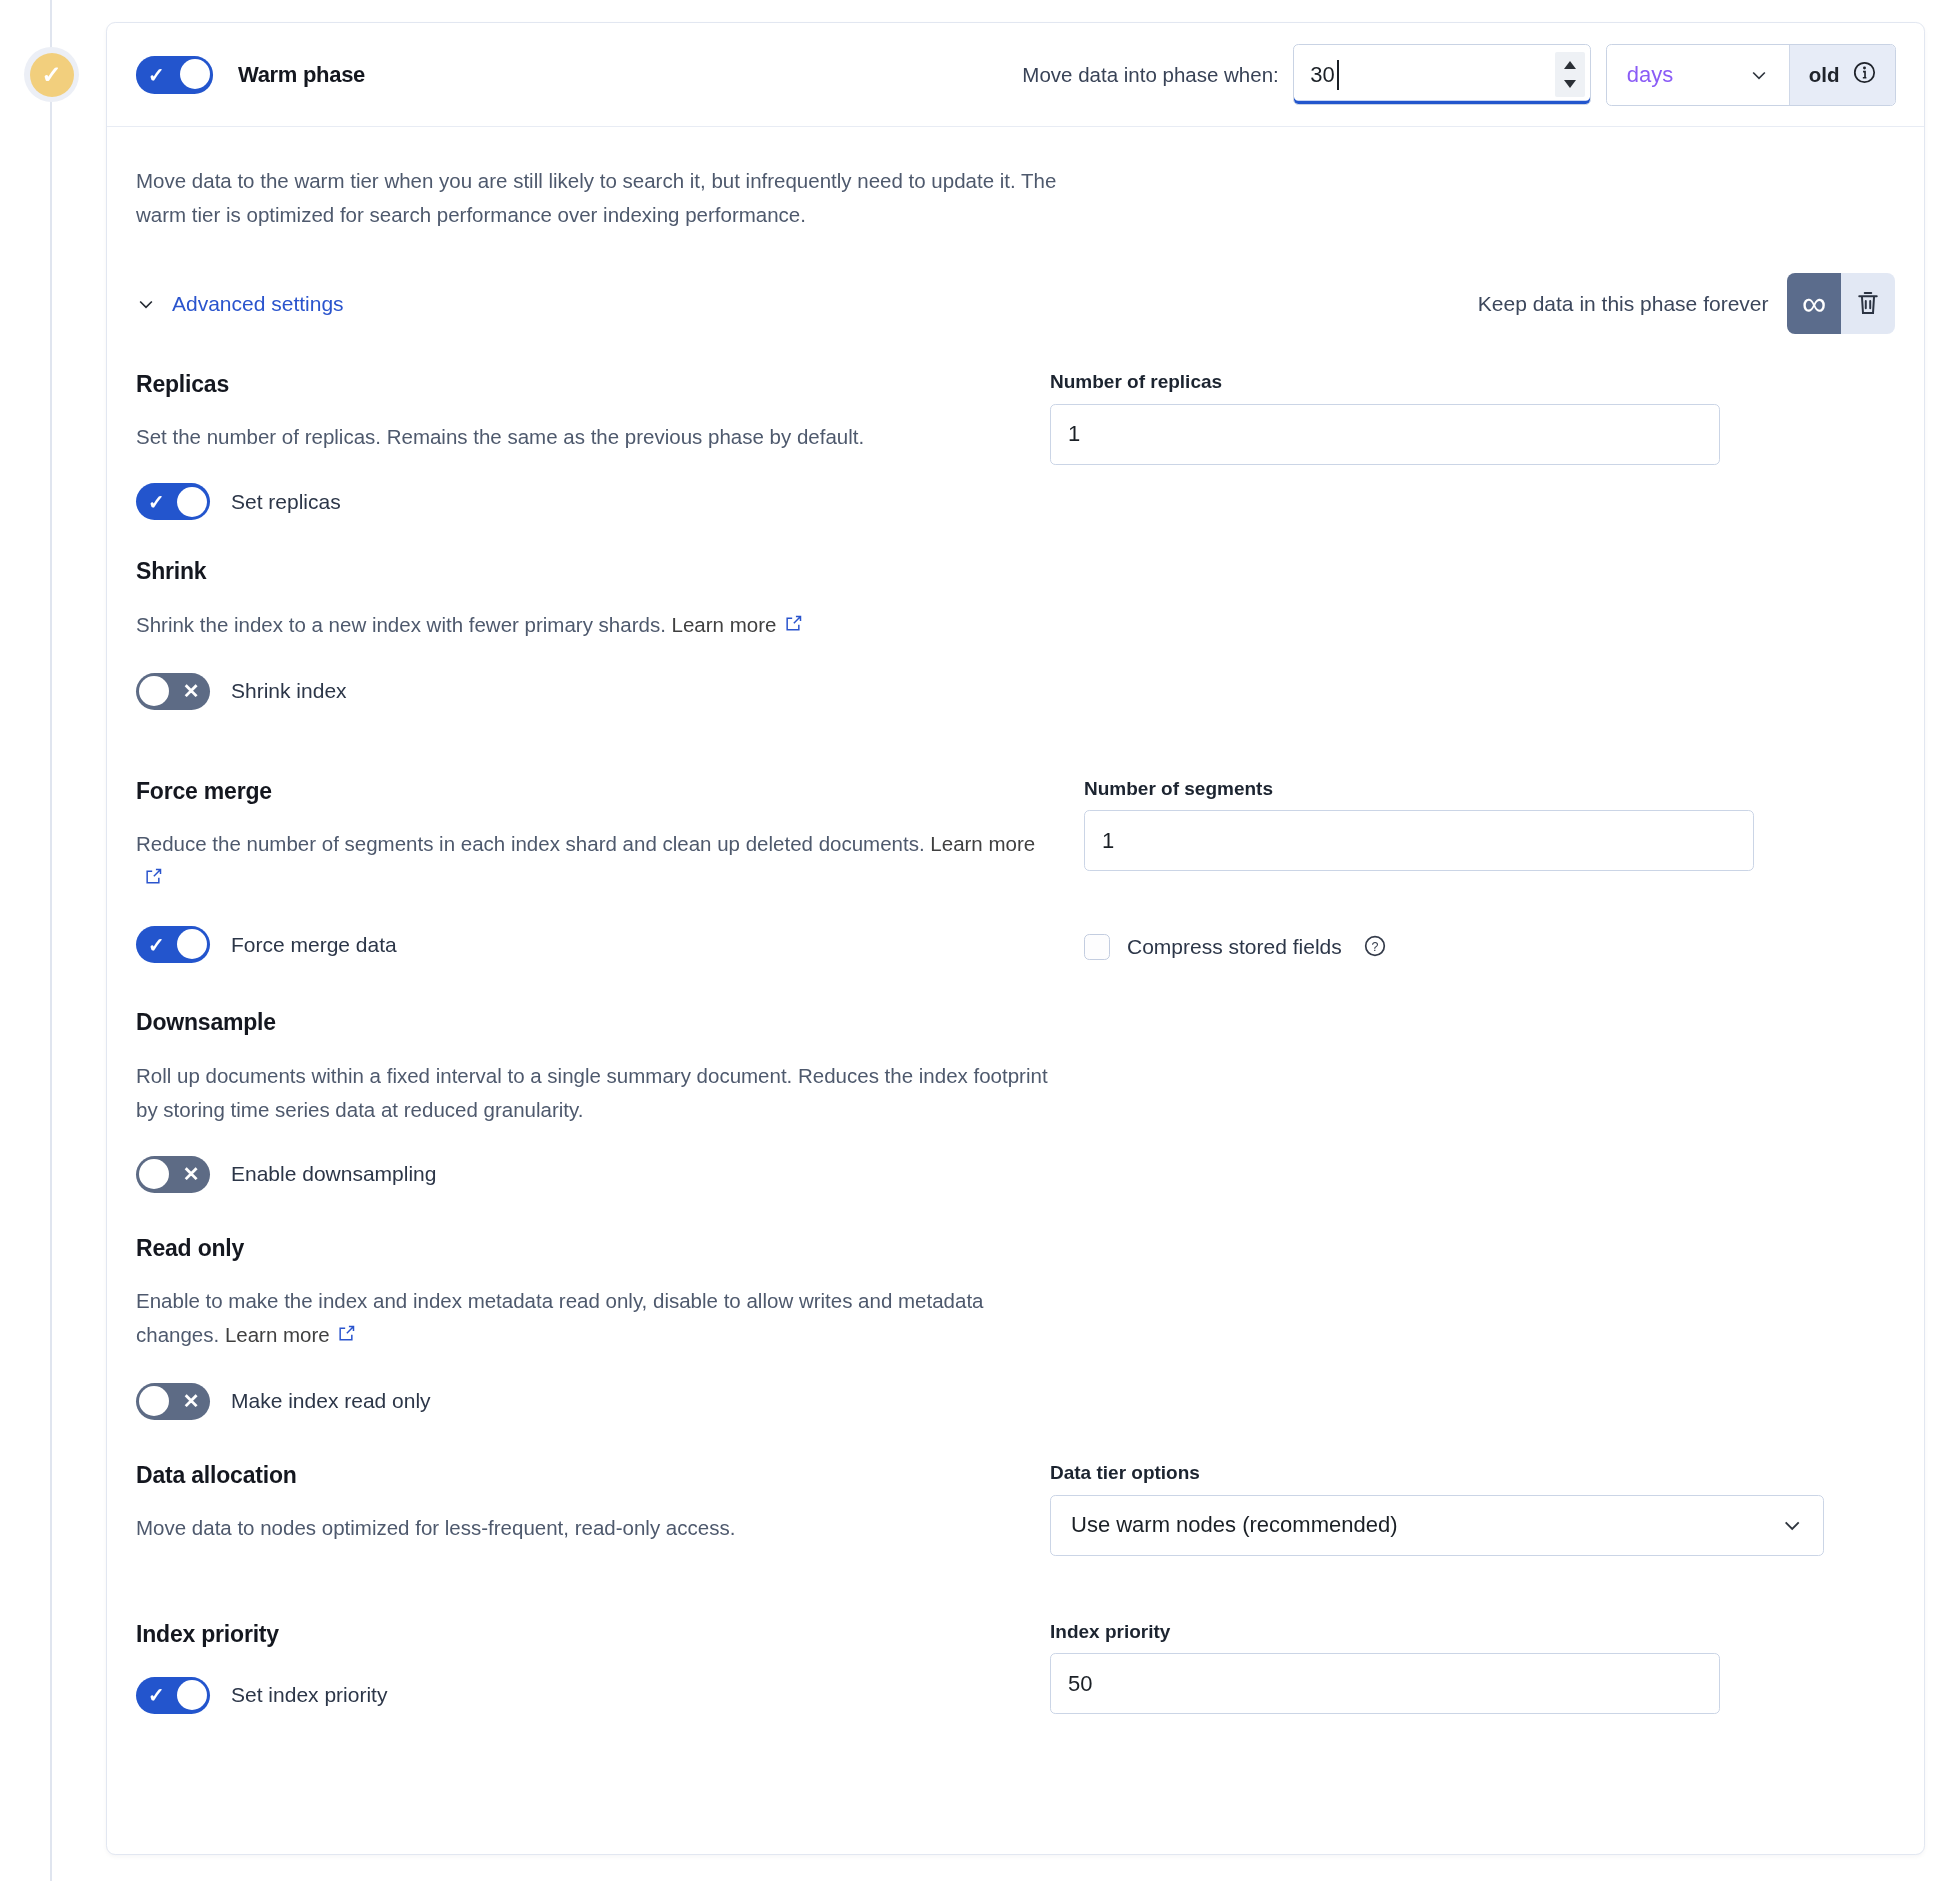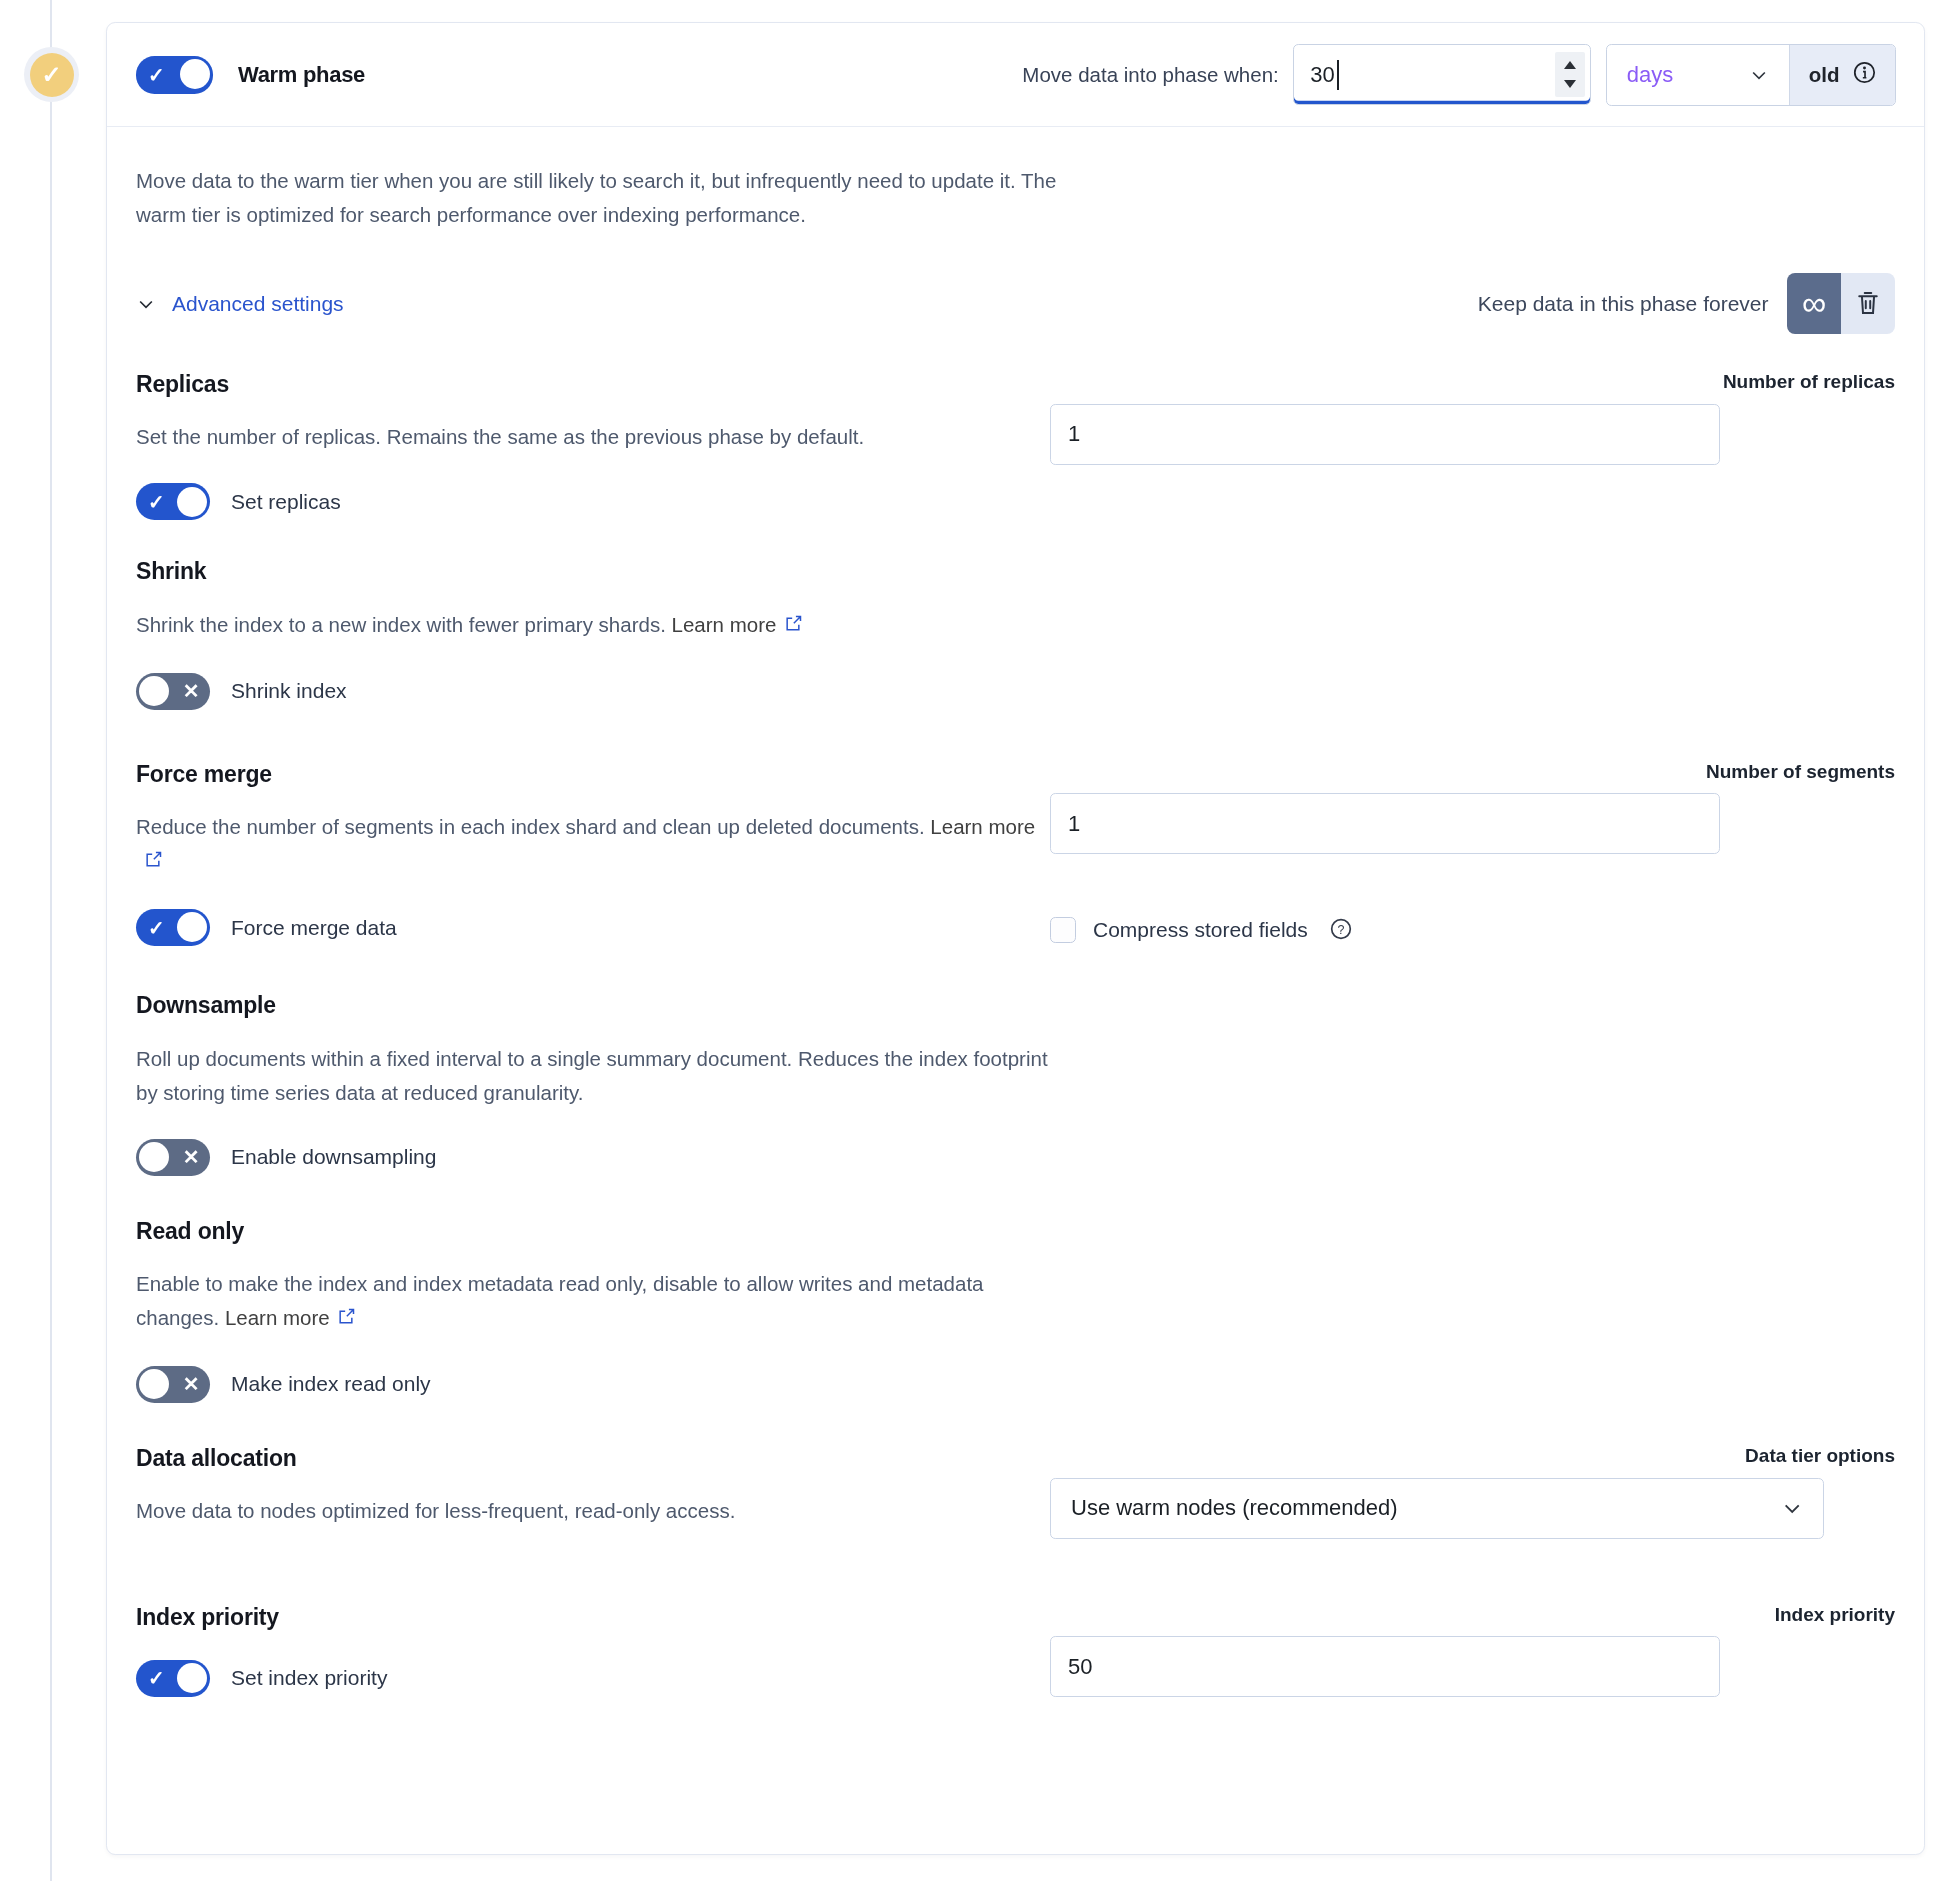--- a/index.html
+++ b/index.html
@@ -53,33 +53,33 @@
   .sw.on { background:#2355cd; }
   .sw.off { background:#5d6b85; }
   .sw .knob { position:absolute; top:3.3px; width:30px; height:30px; border-radius:50%; background:#fff; }
   .sw.on .knob { right:3.3px; }
   .sw.off .knob { left:3.3px; }
   .sw .glyph { position:absolute; top:50%; transform:translateY(-52%); color:#fff; font-size:20px; font-weight:700; line-height:1; }
   .sw.on .glyph { left:12px; }
   .sw.off .glyph { right:10.6px; }
   .sw-big { width:77px; height:38px; }
 
-  .field-label { font-size:19px; font-weight:700; color:#1c2430; margin-bottom:10.6px;text-align:right; }
+  .field-label { font-size:19px; font-weight:700; color:#1c2430; margin-bottom:10.6px; }
   .text-input { width:670px; height:61px; border:1.3px solid #cbd5e6; border-radius:5.3px; background:#fff; font-size:22px; color:#1b2026; padding:0 17px; font-family:"Liberation Sans", sans-serif; }
   .select-box { width:774px; height:61px; border:1.3px solid #cbd5e6; border-radius:5.3px; background:#fff; display:flex; align-items:center; justify-content:space-between; padding:0 20px; font-size:22px; color:#1b2026; cursor:pointer; }
   .chev { display:inline-flex; }
 
   .check-row { display:flex; align-items:center; gap:17px; margin-top:63px; }
   .checkbox { width:26px; height:26px; border:1.3px solid #c3cde0; border-radius:5.3px; background:#fdfdfe; flex:none; cursor:pointer; }
   .check-label { font-size:21px; color:#2c3648; }
   .help-ico { color:#343b4a; margin-left:4px; }
 
   .mt-rep { margin-top:37px; }
   .mt-shr { margin-top:38px; }
-  .mt-fm  { margin-top:51px; }
+  .mt-fm  { margin-top:68px;gap:34px; }
   .mt-ds  { margin-top:46px; }
   .mt-ro  { margin-top:42px; }
   .mt-da  { margin-top:42px; }
   .mt-ip  { margin-top:65px; }
 </style>
 </head>
 <body>
 
 <div class="page">
 

